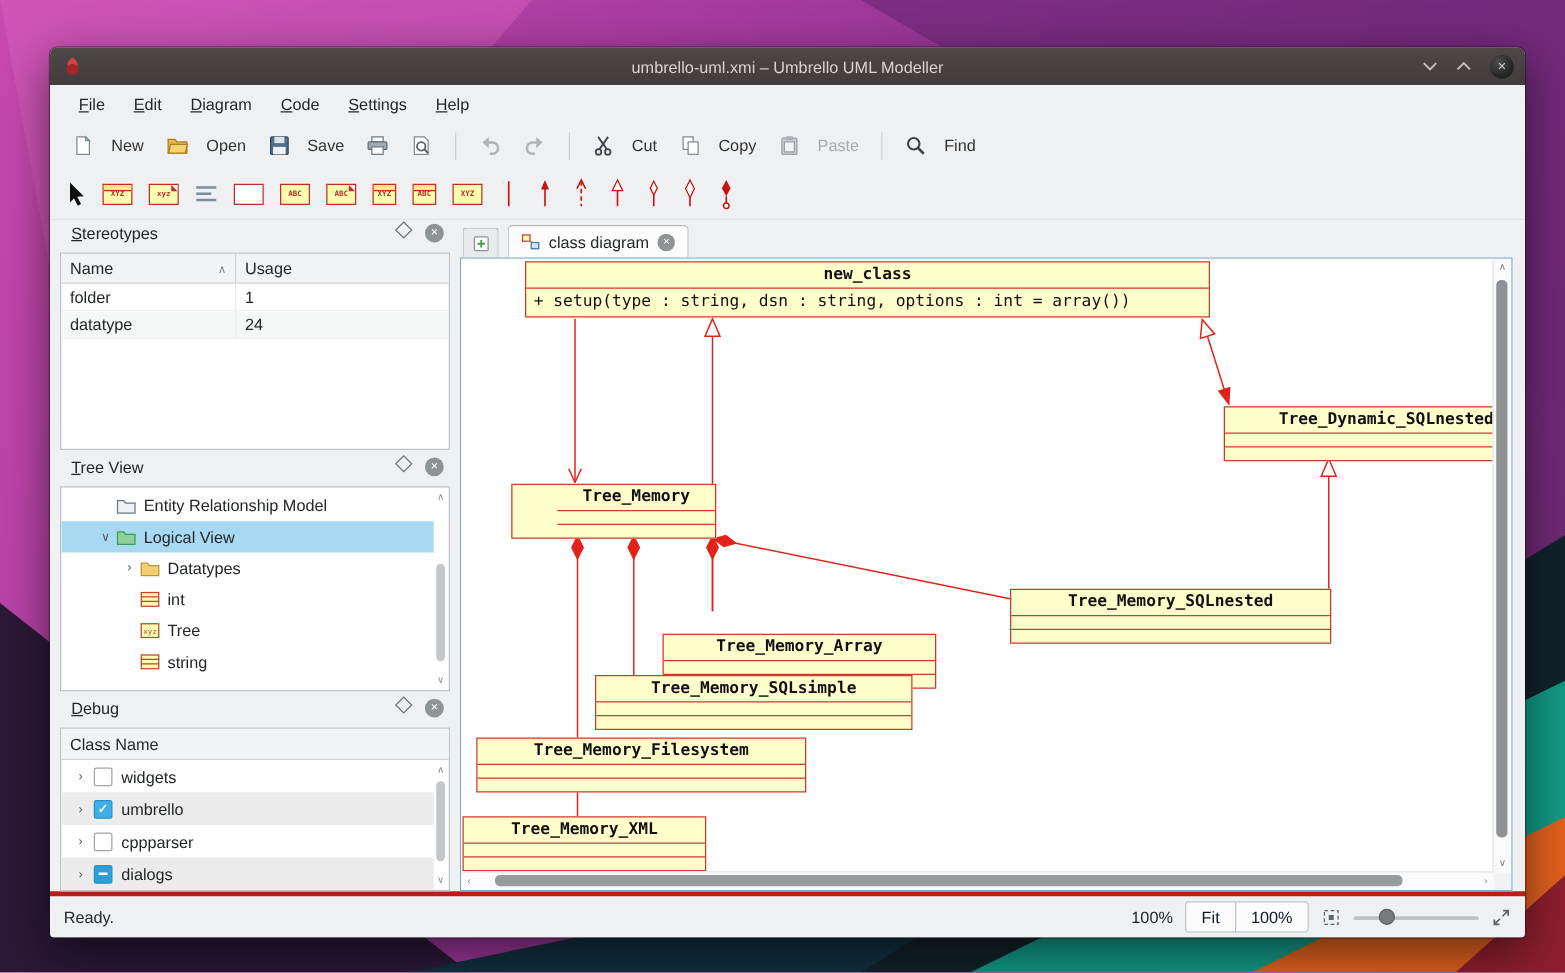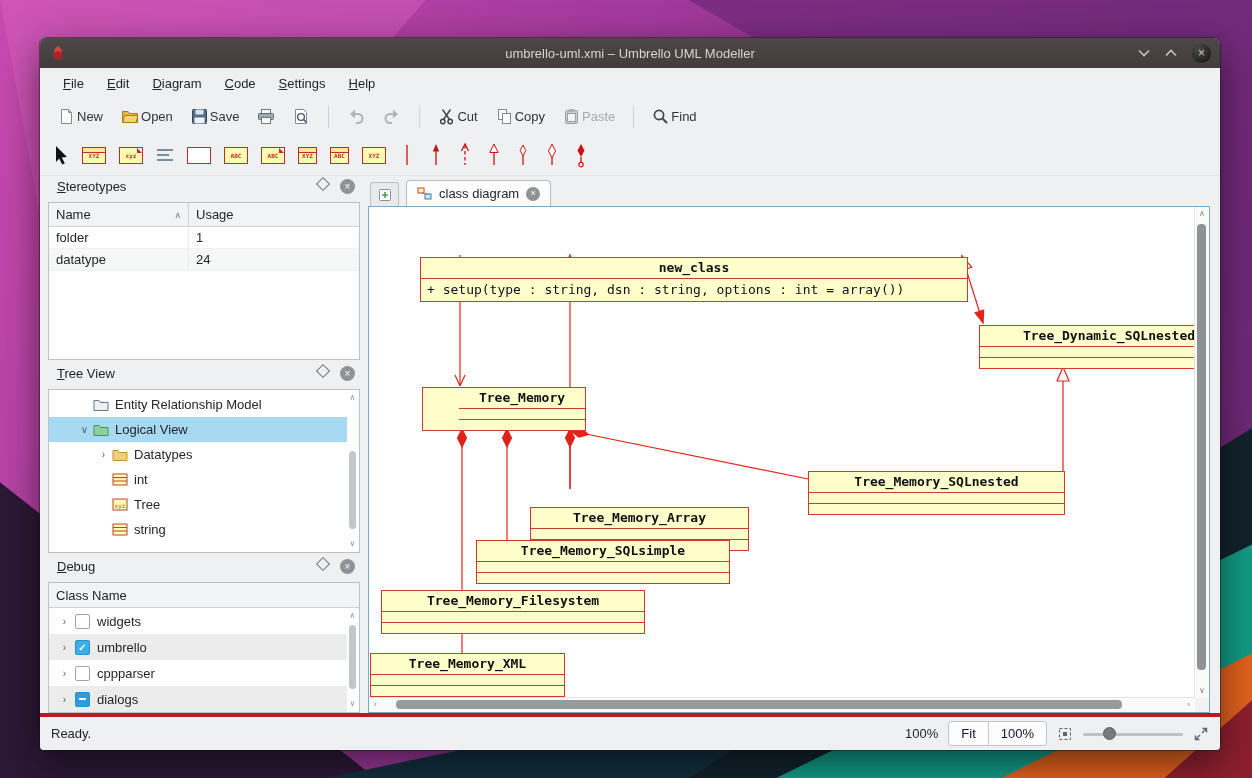--- a/index.html
+++ b/index.html
@@ -28,21 +28,21 @@
   .win-controls{margin-left:auto;display:flex;align-items:center;gap:15px;margin-right:9px;z-index:1;}
   .win-chevron{display:flex;}
   .close-btn{width:19px;height:19px;border-radius:50%;background:radial-gradient(circle at 35% 30%,#4b4b4b,#111);
              display:flex;align-items:center;justify-content:center;color:#cfcfcf;font-size:12px;line-height:1;}
   
   .menubar{height:30px;flex:none;display:flex;align-items:center;padding-left:13px;gap:3px;}
   .menu-item{display:inline-block;padding:4px 10px;}
   .menu-item::first-letter{text-decoration:underline;}
   .toolbar{display:flex;align-items:center;flex:none;}
   .tb1{height:37px;padding-left:10px;gap:2px;}
-  .tbtn{display:flex;align-items:center;gap:2px;padding:4px 8px;color:#333;text-align:center;}
+  .tbtn{display:flex;align-items:center;gap:14px;padding:4px 8px;color:#333;text-align:center;}
   .tbtn.disabled{color:#a9abad;}
   .tbtn .ticon{display:flex;}
   .tsep{width:1px;height:22px;background:#ccd0d2;margin:0 8px;}
   .tb2{height:40px;padding-left:14px;gap:13px;border-bottom:1px solid #e3e4e5;}
   .tool{display:flex;align-items:center;justify-content:center;}
   .mini-box{width:24px;height:17px;background:#ffffb0;border:1px solid #c32b2b;position:relative;
             font:bold 6px "DejaVu Sans Mono",monospace;color:#c32b2b;display:flex;align-items:center;justify-content:center;box-sizing:border-box;}
   .mini-box.small{width:19px;}
   .mini-box.plain{background:#fff;}
   .mini-box .band{position:absolute;top:0;left:0;right:0;height:4px;background:#ffe98c;border-bottom:1px solid #c32b2b;}
@@ -589,30 +589,30 @@
               <g>
                 <line x1="597" y1="62" x2="614" y2="116" stroke="#e0241b" stroke-width="1.2"></line>
                 <polygon points="592.8,48.6 602.7,60.2 591.3,63.8" fill="#fff" stroke="#e0241b" stroke-width="1.2"></polygon>
                 <polygon points="614,116 606.1,105.9 614.7,103.2" fill="#e0241b" stroke="#e0241b" stroke-width="1.2"></polygon>
               </g>
               <g>
                 <line x1="694" y1="264" x2="694" y2="174" stroke="#e0241b" stroke-width="1.2"></line>
                 <polygon points="694,160 700,174 688,174" fill="#fff" stroke="#e0241b" stroke-width="1.2"></polygon>
               </g>
             </svg>
-        <div class="uml-box" style="left: 51px; top: 2px; width: 548px; background: rgb(255, 255, 204); border-color: rgb(207, 58, 46); margin-top: 48px;">
+        <div class="uml-box" style="left: 51px; top: 2px; width: 548px; background: rgb(255, 255, 204); border-color: rgb(207, 58, 46);">
               <div class="uml-title">new_class</div>
               <div class="uml-ops">+ setup(type : string, dsn : string, options : int = array())</div>
             </div>
             <div class="uml-box" style="left: 610px; top: 118px; width: 260px; background: rgb(255, 255, 204); border-color: rgb(207, 58, 46);">
               <div class="uml-title">Tree_Dynamic_SQLnested</div>
               <div class="uml-sep"></div>
               <div class="uml-sep"></div>
             </div>
-            <div class="uml-box" style="left: 53px; top: 180px; width: 164px; background: rgb(255, 255, 204); border-color: rgb(207, 58, 46); padding-left: 36px;">
+            <div class="uml-box" style="left: 40px; top: 180px; width: 164px; background: rgb(255, 255, 204); border-color: rgb(207, 58, 46); padding-left: 36px;">
               <div class="uml-title">Tree_Memory</div>
               <div class="uml-sep"></div>
               <div class="uml-sep"></div>
             </div>
             <div class="uml-box" style="left: 439px; top: 264px; width: 257px; background: rgb(255, 255, 204); border-color: rgb(207, 58, 46);">
               <div class="uml-title">Tree_Memory_SQLnested</div>
               <div class="uml-sep"></div>
               <div class="uml-sep"></div>
             </div>
             <div class="uml-box" style="left: 161px; top: 300px; width: 219px; background: rgb(255, 255, 204); border-color: rgb(207, 58, 46);">

